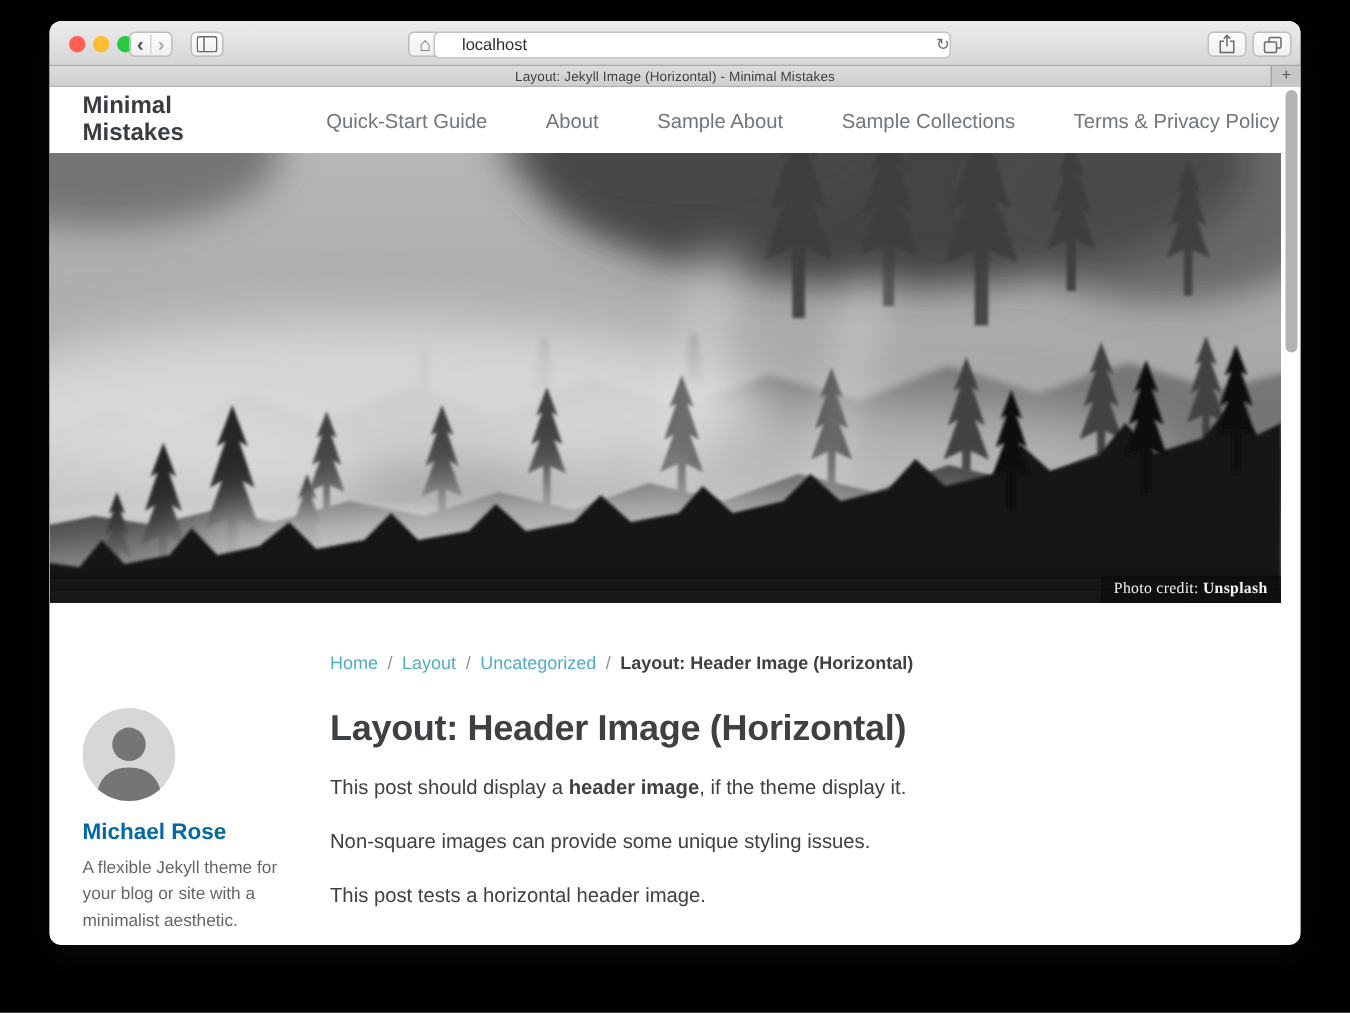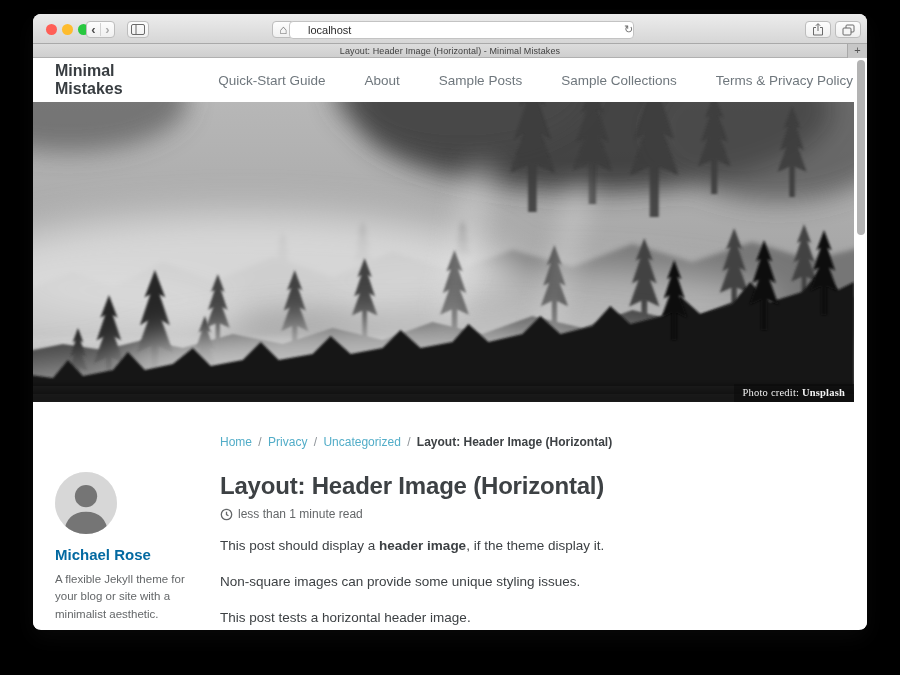--- a/index.html
+++ b/index.html
@@ -138,33 +138,33 @@
 
     <div class="tbtn tabsbtn">
       <svg class="icon-svg" width="13" height="12" viewBox="0 0 13 12">
         <rect x="4" y="1" width="8" height="7" rx="1" fill="none" stroke="#6a6a6a"></rect>
         <rect x="1" y="4" width="8" height="7" rx="1" fill="#f5f5f5" stroke="#6a6a6a"></rect>
       </svg>
     </div>
   </div>
 
   <div class="tabbar">
-    <span class="tabtitle">Layout: Header Image (Horizontal) - Minimal Mistakes</span>
+    <span class="tabtitle">Layout: Jekyll Image (Horizontal) - Minimal Mistakes</span>
     <div class="newtab"><span>+</span></div>
   </div>
 
   <div class="content">
     <div class="scroll-thumb"></div>
 
     <div class="masthead">
       <span class="site-title">Minimal Mistakes</span>
       <nav class="site-nav">
         <span>Quick-Start Guide</span>
         <span>About</span>
-        <span>Sample Posts</span>
+        <span>Sample About</span>
         <span>Sample Collections</span>
         <span>Terms &amp; Privacy Policy</span>
       </nav>
     </div>
 
     <figure class="hero">
       <svg viewBox="0 0 822 300" preserveAspectRatio="none">
         <defs>
           <linearGradient id="sky" x1="0" y1="0" x2="0" y2="1">
             <stop offset="0" stop-color="#b7b7b7"></stop>
@@ -260,21 +260,21 @@
         </g>
       </svg>
       <figcaption class="credit">
         <span>Photo credit: </span><b>Unsplash</b>
       </figcaption>
     </figure>
 
     <div class="breadcrumbs">
       <span class="crumb">Home</span>
       <span class="sep">/</span>
-      <span class="crumb">Privacy</span>
+      <span class="crumb">Layout</span>
       <span class="sep">/</span>
       <span class="crumb">Uncategorized</span>
       <span class="sep">/</span>
       <span class="current">Layout: Header Image (Horizontal)</span>
     </div>
 
     <div class="page-row">
       <aside class="sidebar">
         <div class="avatar">
           <svg viewBox="0 0 64 64">
@@ -282,26 +282,19 @@
             <circle cx="32" cy="25" r="11.5" fill="#757575"></circle>
             <path d="M9 64 Q11 41 32 41 Q53 41 55 64 Z" fill="#757575"></path>
           </svg>
         </div>
         <div class="author-name">Michael Rose</div>
         <div class="author-bio">A flexible Jekyll theme for your blog or site with a minimalist aesthetic.</div>
       </aside>
 
       <article class="article">
         <h1 class="post-title">Layout: Header Image (Horizontal)</h1>
-        <div class="meta">
-          <svg class="icon-svg" width="13" height="13" viewBox="0 0 16 16">
-            <circle cx="8" cy="8" r="6.4" fill="none" stroke="#646769" stroke-width="1.6"></circle>
-            <path d="M8 4.6 V8.2 L10.4 9.6" fill="none" stroke="#646769" stroke-width="1.6"></path>
-          </svg>
-          <span>less than 1 minute read</span>
-        </div>
         <p><span>This post should display a </span><b>header image</b><span>, if the theme display it.</span></p>
         <p>Non-square images can provide some unique styling issues.</p>
         <p>This post tests a horizontal header image.</p>
       </article>
     </div>
   </div>
 </div>
 
 </body></html>

